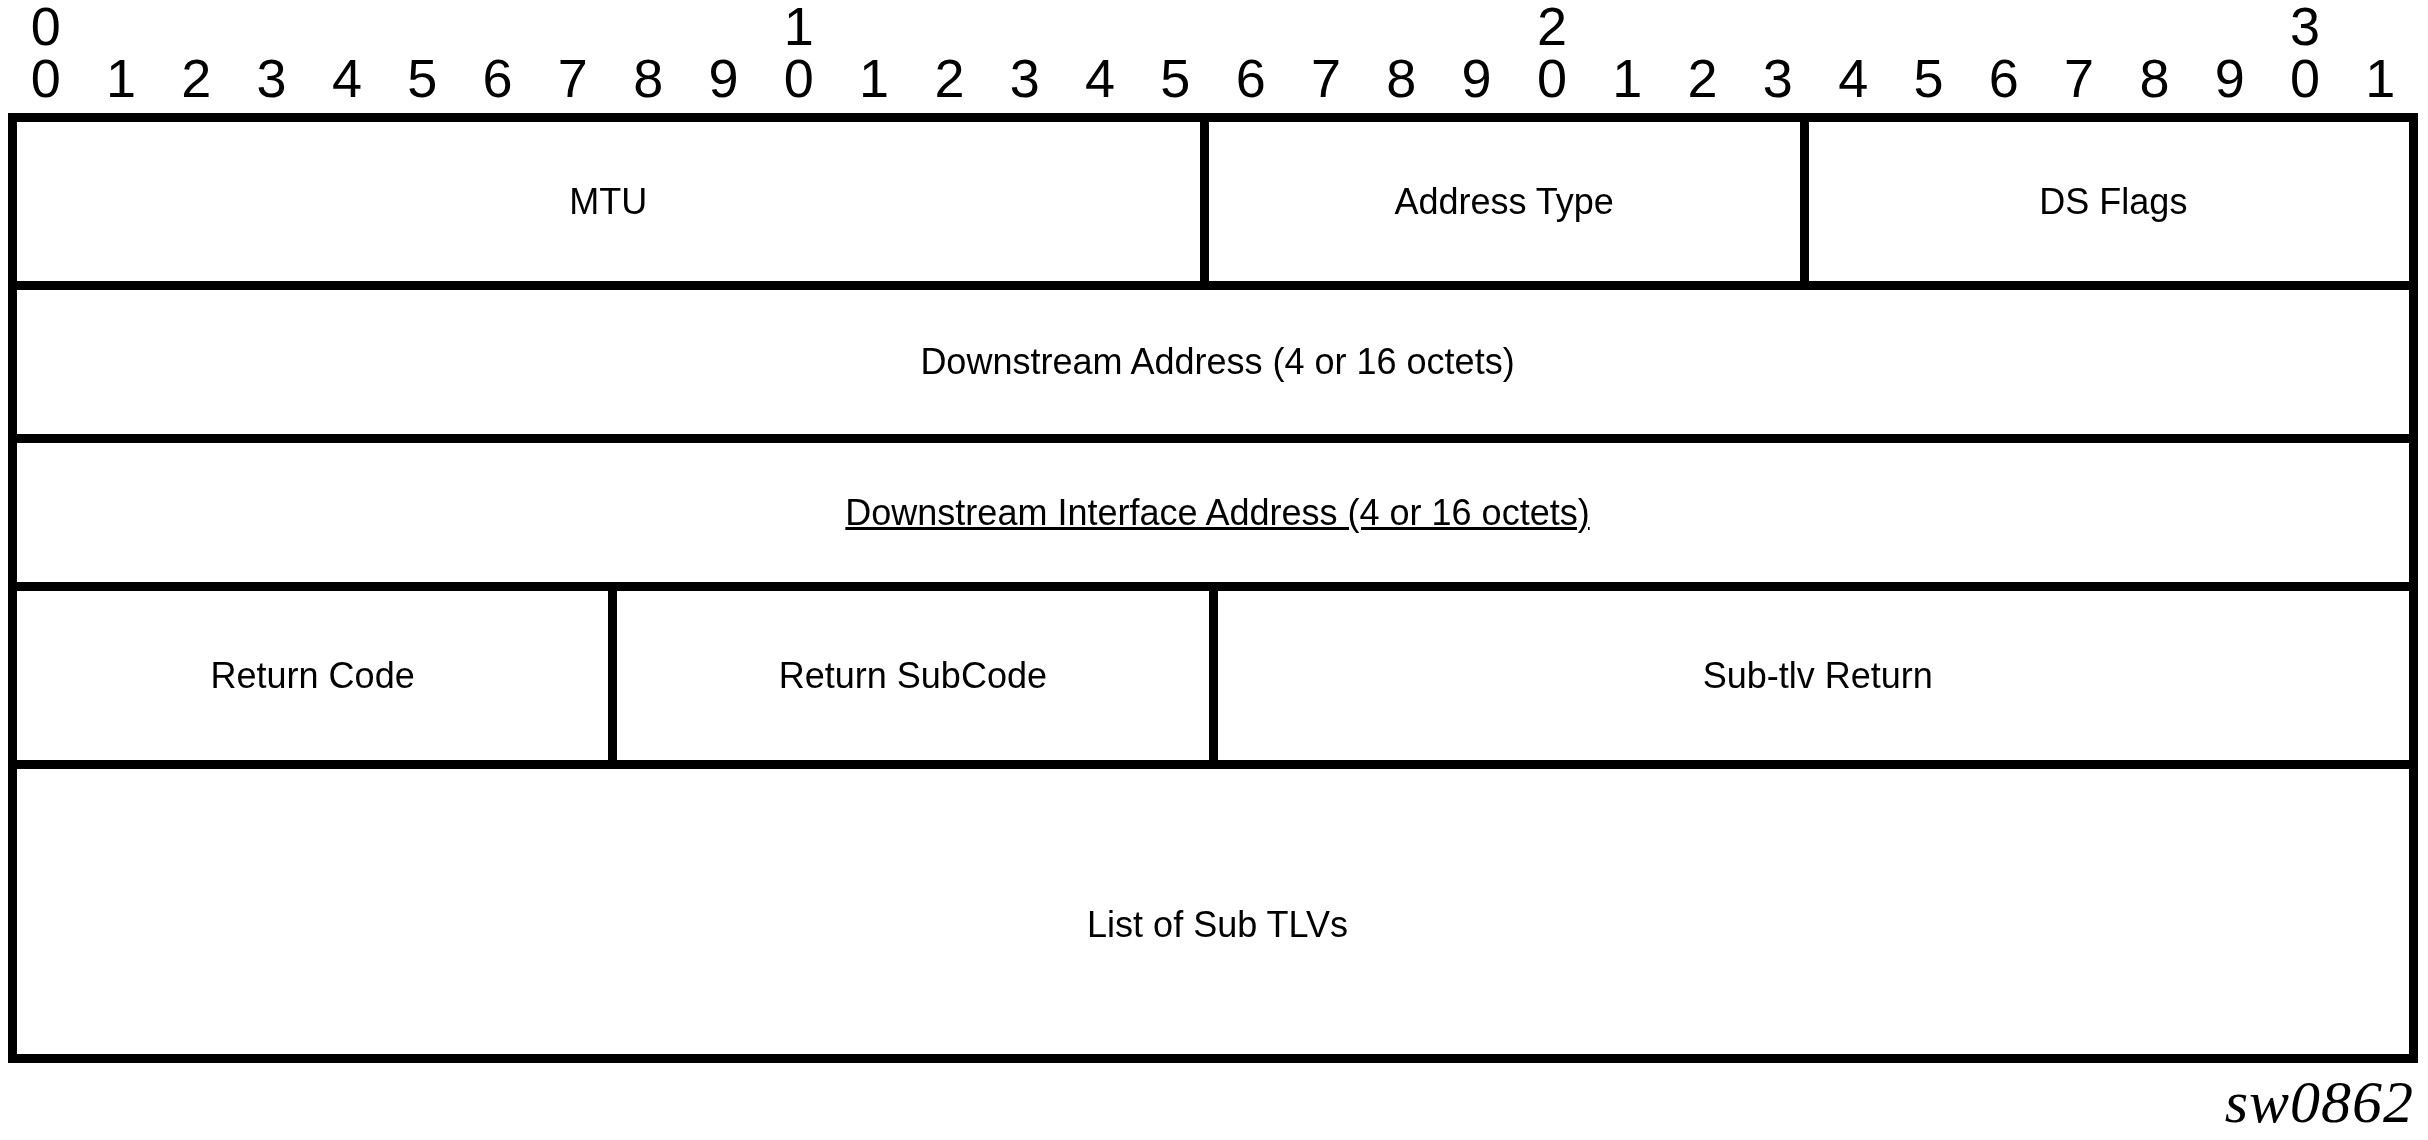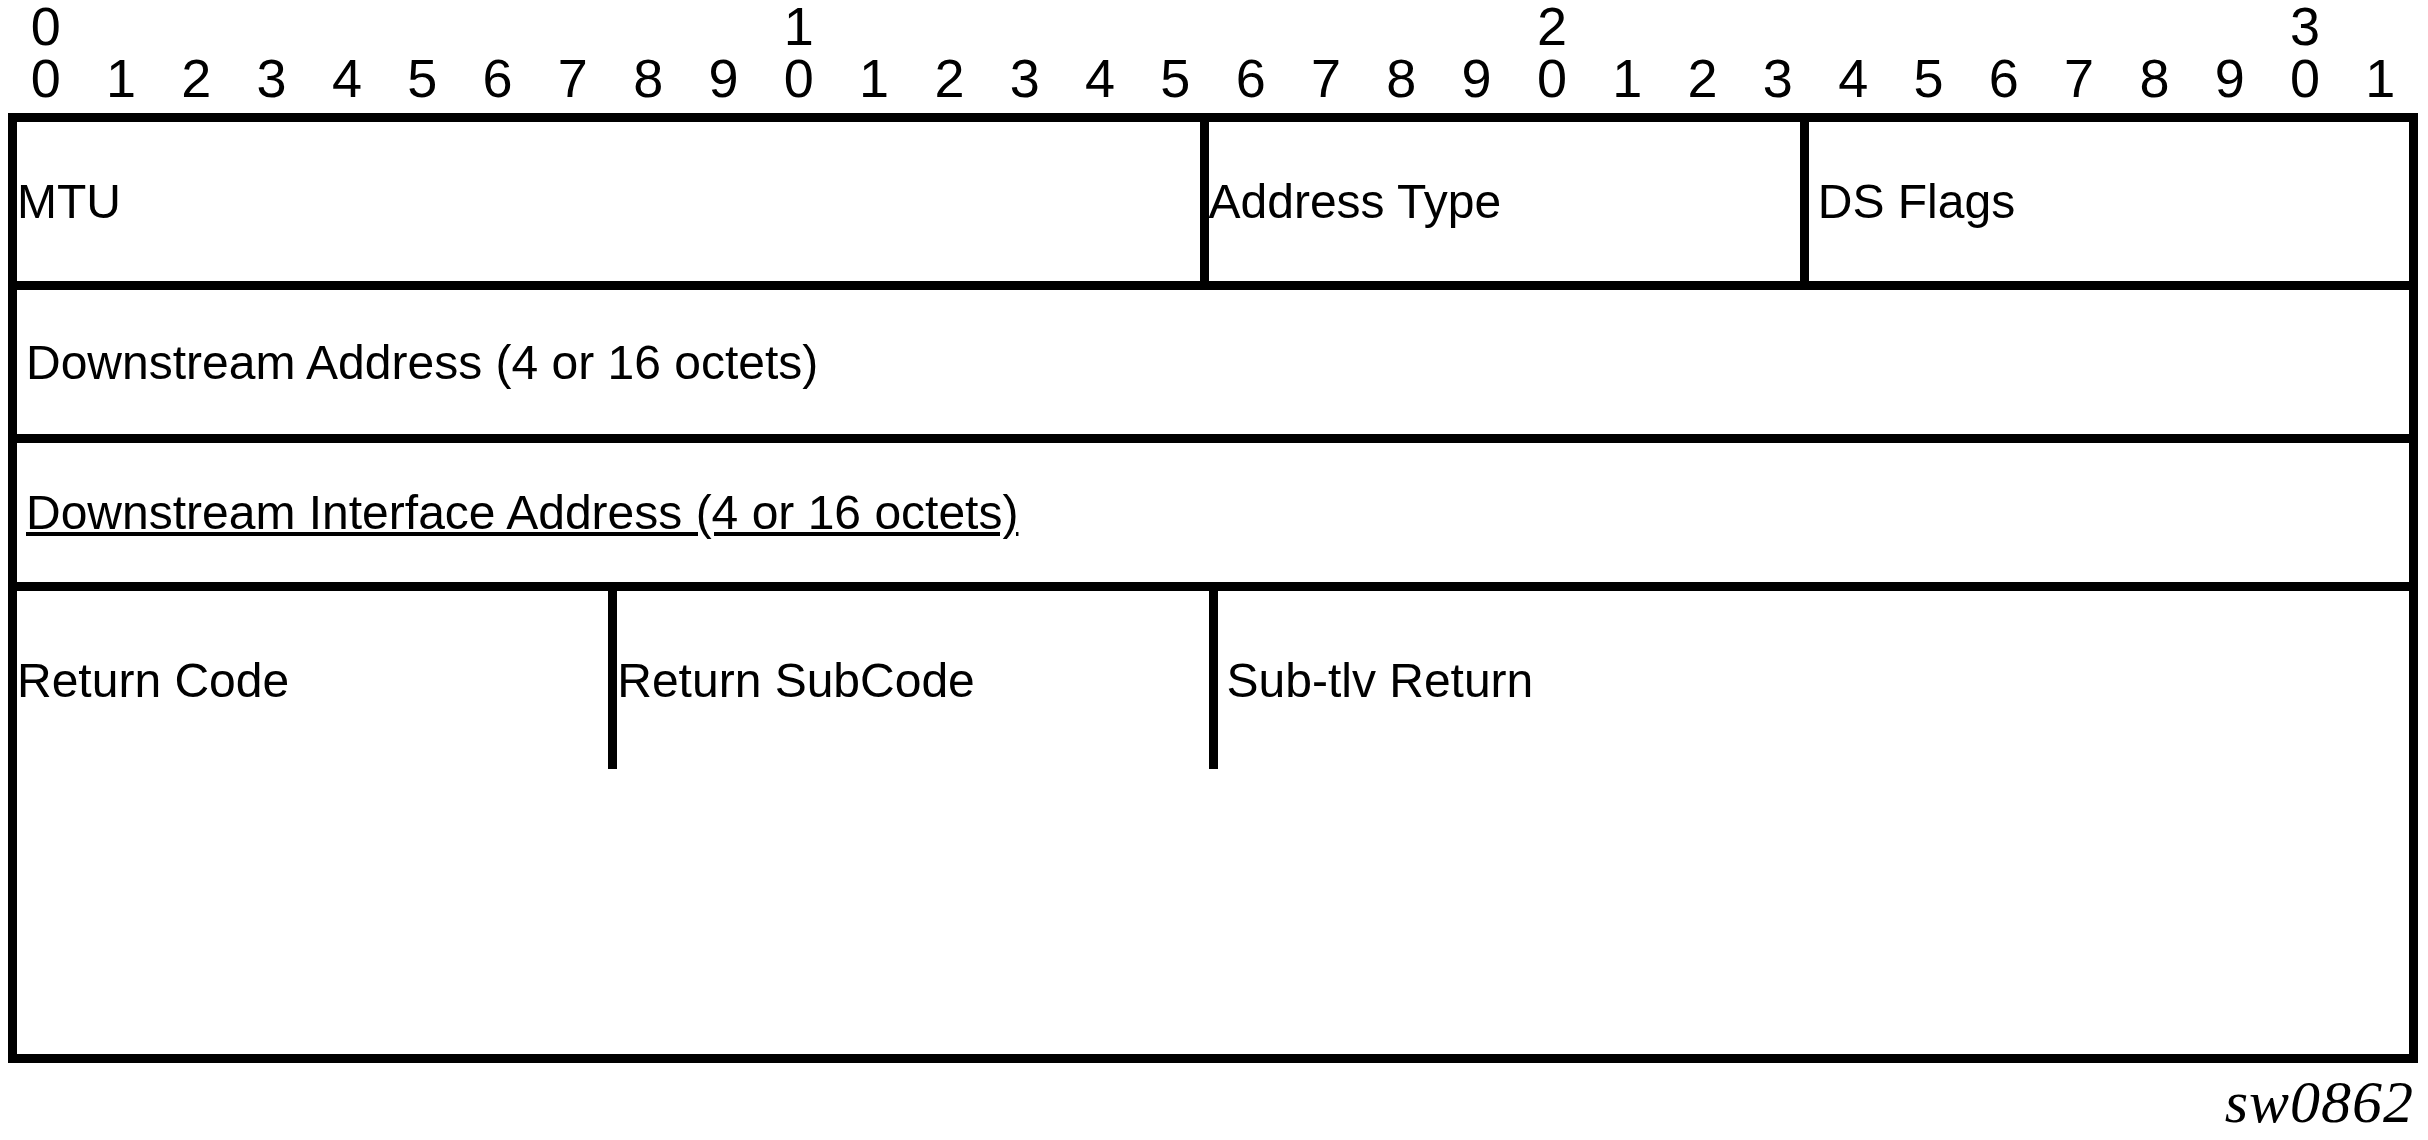--- a/index.html
+++ b/index.html
@@ -66,23 +66,23 @@
     border-bottom: 9px solid #000000;
     display: flex;
   }
   .row:last-child { border-bottom: none; }
 
   .cell {
     position: relative;
     box-sizing: border-box;
     display: flex;
     align-items: center;
-    justify-content: flex-start;
+    justify-content: center;
     border-right: 9px solid #000000;
-    font-size: 48px;
+    font-size: 36px;
     font-family: "Liberation Sans", sans-serif;
     color: #000000;
     white-space: nowrap;
     overflow: hidden;
   }
   .cell:last-child { border-right: none; padding-left: 9px; }
 
   
   .row.r1 { height: 168px; }
   .row.r2 { height: 153px; }
@@ -176,17 +176,22 @@
         <div class="cell" style="flex: 8 0 0px;">
           <span>Return Code</span>
         </div>
         <div class="cell" style="flex: 8 0 0px;">
           <span>Return SubCode</span>
         </div>
         <div class="cell" style="flex: 16 0 0px;">
           <span>Sub-tlv Return</span>
         </div>
       </div>
+      <div class="row r5">
+        <div class="cell" style="flex: 32 0 0px;">
+          <span>List of Sub TLVs</span>
+        </div>
+      </div>
     </div>
 
   <div class="watermark">sw0862</div>
 
 </div>
 
 </body></html>

